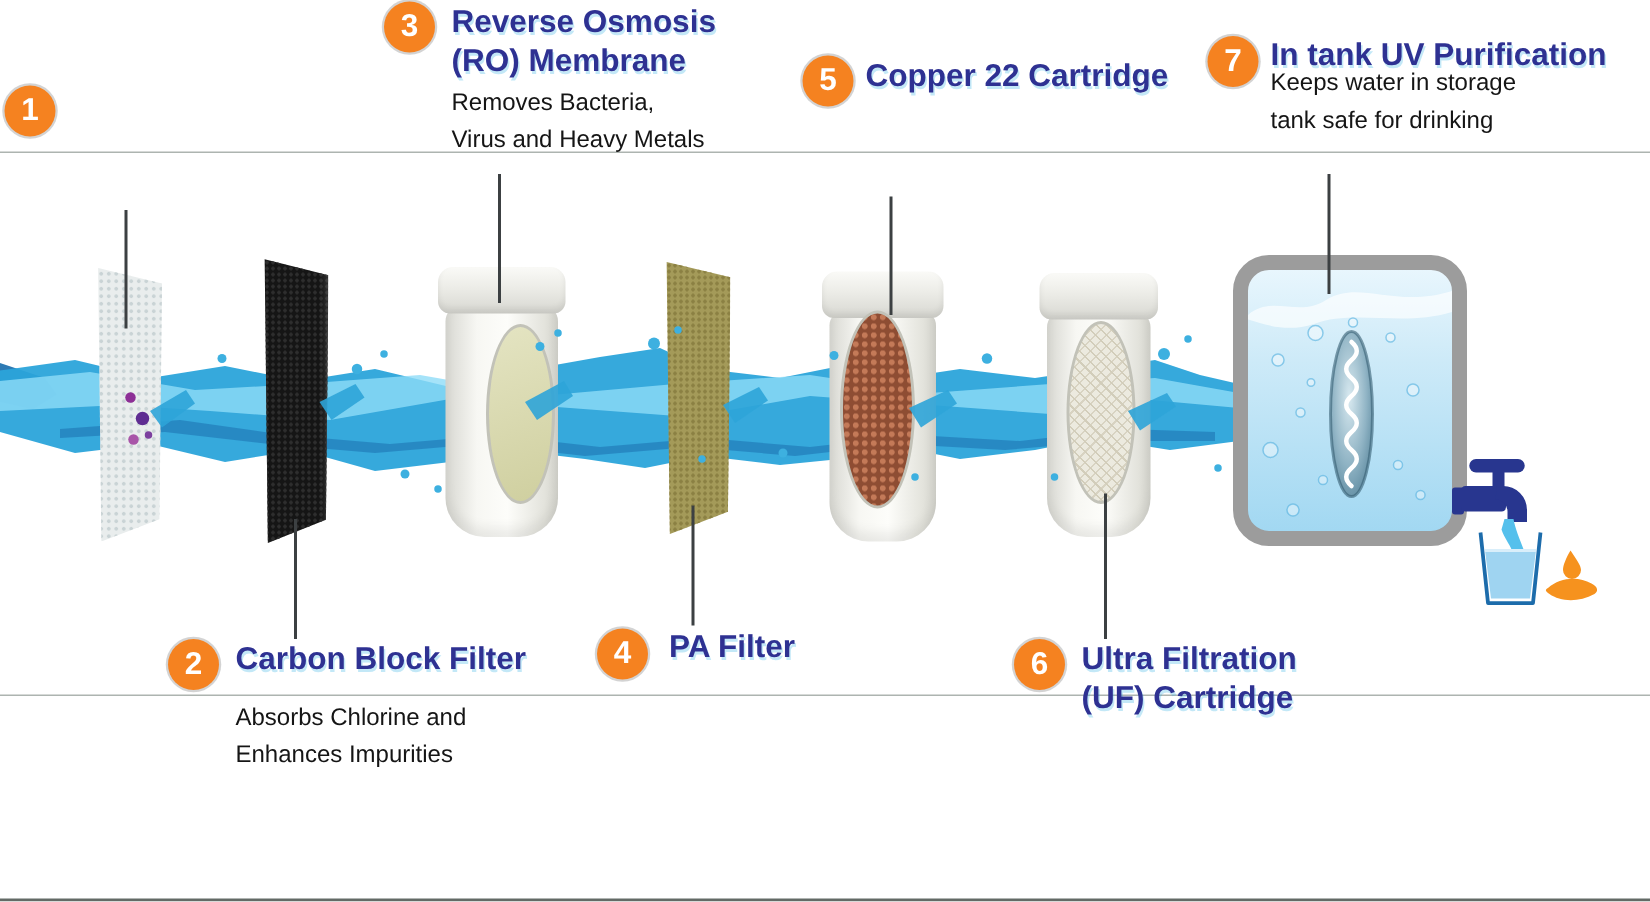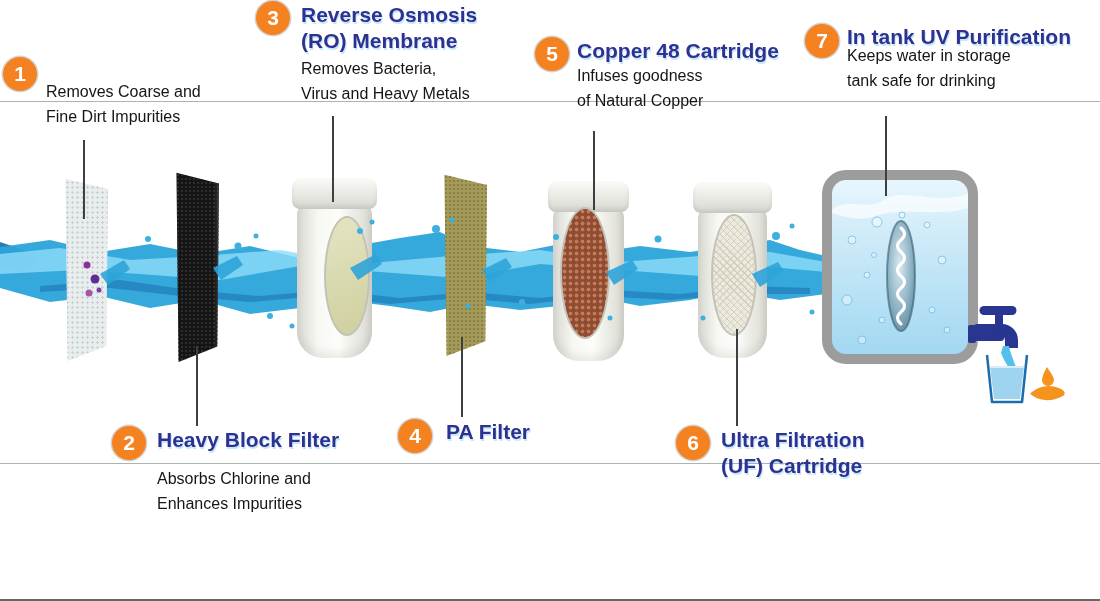--- a/index.html
+++ b/index.html
@@ -210,45 +210,41 @@
       <path d="M987,355 L992,402 L1022,402 L1027,355" fill="none" stroke="#1d6cab" stroke-width="2.5" stroke-linejoin="round"></path>
     </g>
     <g>
       <path class="hand-part" d="M1032,392 C1040,385 1052,384 1061,389 C1065,391 1066,394 1063,396 C1052,402 1040,401 1033,396 C1030,394 1030,393 1032,392 Z"></path>
       <path class="hand-part" d="M1047,367 C1051,373 1054,377 1054,380 A6,6 0 1 1 1042,380 C1042,377 1044,372 1047,367 Z"></path>
     </g>
   </svg>
 
   <div class="stage s1">
     <div class="num">1</div>
-    <div class="sdesc">Removes Coarse and
-Fine Dirt Impurities</div>
   </div>
   <div class="stage s2">
     <div class="num">2</div>
-    <div class="stitle">Heavy Block Filter</div>
+    <div class="stitle">Carbon Block Filter</div>
     <div class="sdesc">Absorbs Chlorine and
 Enhances Impurities</div>
   </div>
   <div class="stage s3">
     <div class="num">3</div>
     <div class="stitle">Reverse Osmosis
 (RO) Membrane</div>
     <div class="sdesc">Removes Bacteria,
 Virus and Heavy Metals</div>
   </div>
   <div class="stage s4">
     <div class="num">4</div>
     <div class="stitle">PA Filter</div>
   </div>
   <div class="stage s5">
     <div class="num">5</div>
-    <div class="stitle">Copper 48 Cartridge</div>
-    <div class="sdesc">Infuses goodness
-of Natural Copper</div>
+    <div class="stitle">Copper 22 Cartridge</div>
   </div>
   <div class="stage s6">
     <div class="num">6</div>
     <div class="stitle">Ultra Filtration
 (UF) Cartridge</div>
     <div class="sdesc"></div>
   </div>
   <div class="stage s7">
     <div class="num">7</div>
     <div class="stitle">In tank UV Purification</div>

